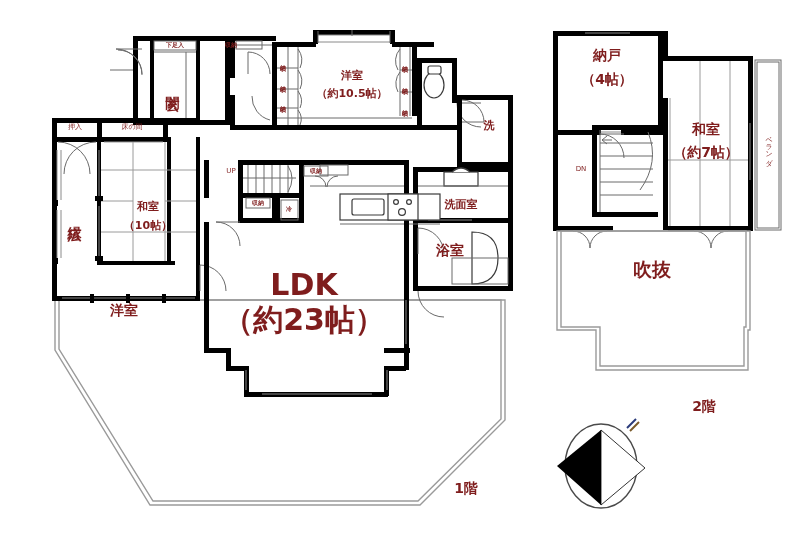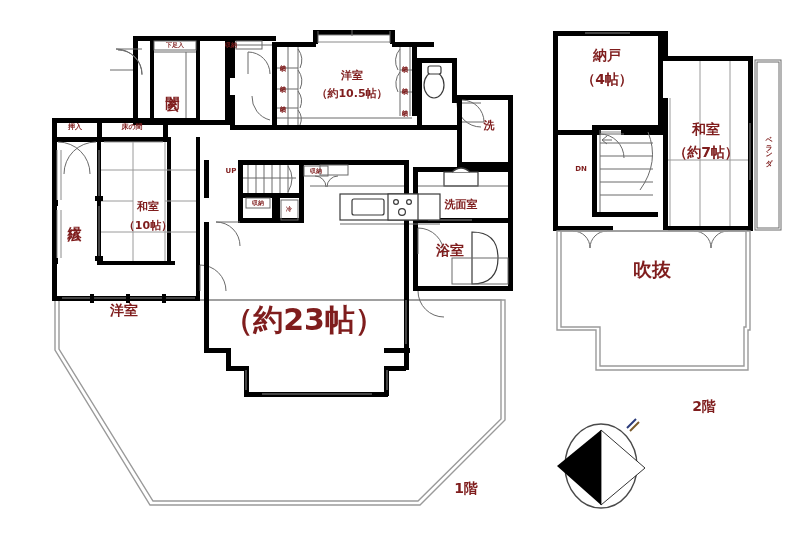--- a/index.html
+++ b/index.html
@@ -22,21 +22,21 @@
     font-weight:700;
     letter-spacing:0px;
     text-align:center;
   }
   .vert{
     writing-mode:vertical-rl;
     text-orientation:upright;
     white-space:nowrap;
     line-height:1.0;
   }
-  .tiny{font-size:7px;font-weight:700;}
+  .tiny{font-size:7px;font-weight:400;}
   .tiny6{font-size:6px;font-weight:700;}
   .sm{font-size:11px;font-weight:700;}
   .md{font-size:14px;font-weight:700;}
   .lg{font-size:19px;font-weight:700;}
   .xl{font-size:30px;font-weight:700;}
   .floorlab{font-size:14px;font-weight:700;}
   .c{transform:translate(-50%,-50%);}
 </style>
 </head>
 <body>
@@ -403,20 +403,21 @@
 
   <div class="lbl md c" style="left:75px;top:215px;">
     <div class="vert">広縁</div>
   </div>
 
   <div class="lbl sm c" style="left:148px;top:207px;">和室</div>
   <div class="lbl sm c" style="left:148px;top:226px;">（10帖）</div>
 
   <div class="lbl md c" style="left:124px;top:310px;">洋室</div>
 
+  <div class="lbl xl c" style="left:304px;top:285px;">LDK</div>
   <div class="lbl xl c" style="left:304px;top:320px;text-align:right;">（約23帖）</div>
 
   <div class="lbl sm c" style="left:461px;top:205px;">洗面室</div>
   <div class="lbl md c" style="left:450px;top:250px;">浴室</div>
   <div class="lbl sm c" style="left:489px;top:126px;">洗</div>
 
 
   <div class="lbl tiny6 c" style="left:316px;top:171px;">収納</div>
   <div class="lbl tiny6 c" style="left:258px;top:203px;">収納</div>
   <div class="lbl tiny6 c" style="left:334px;top:170px;"></div>

